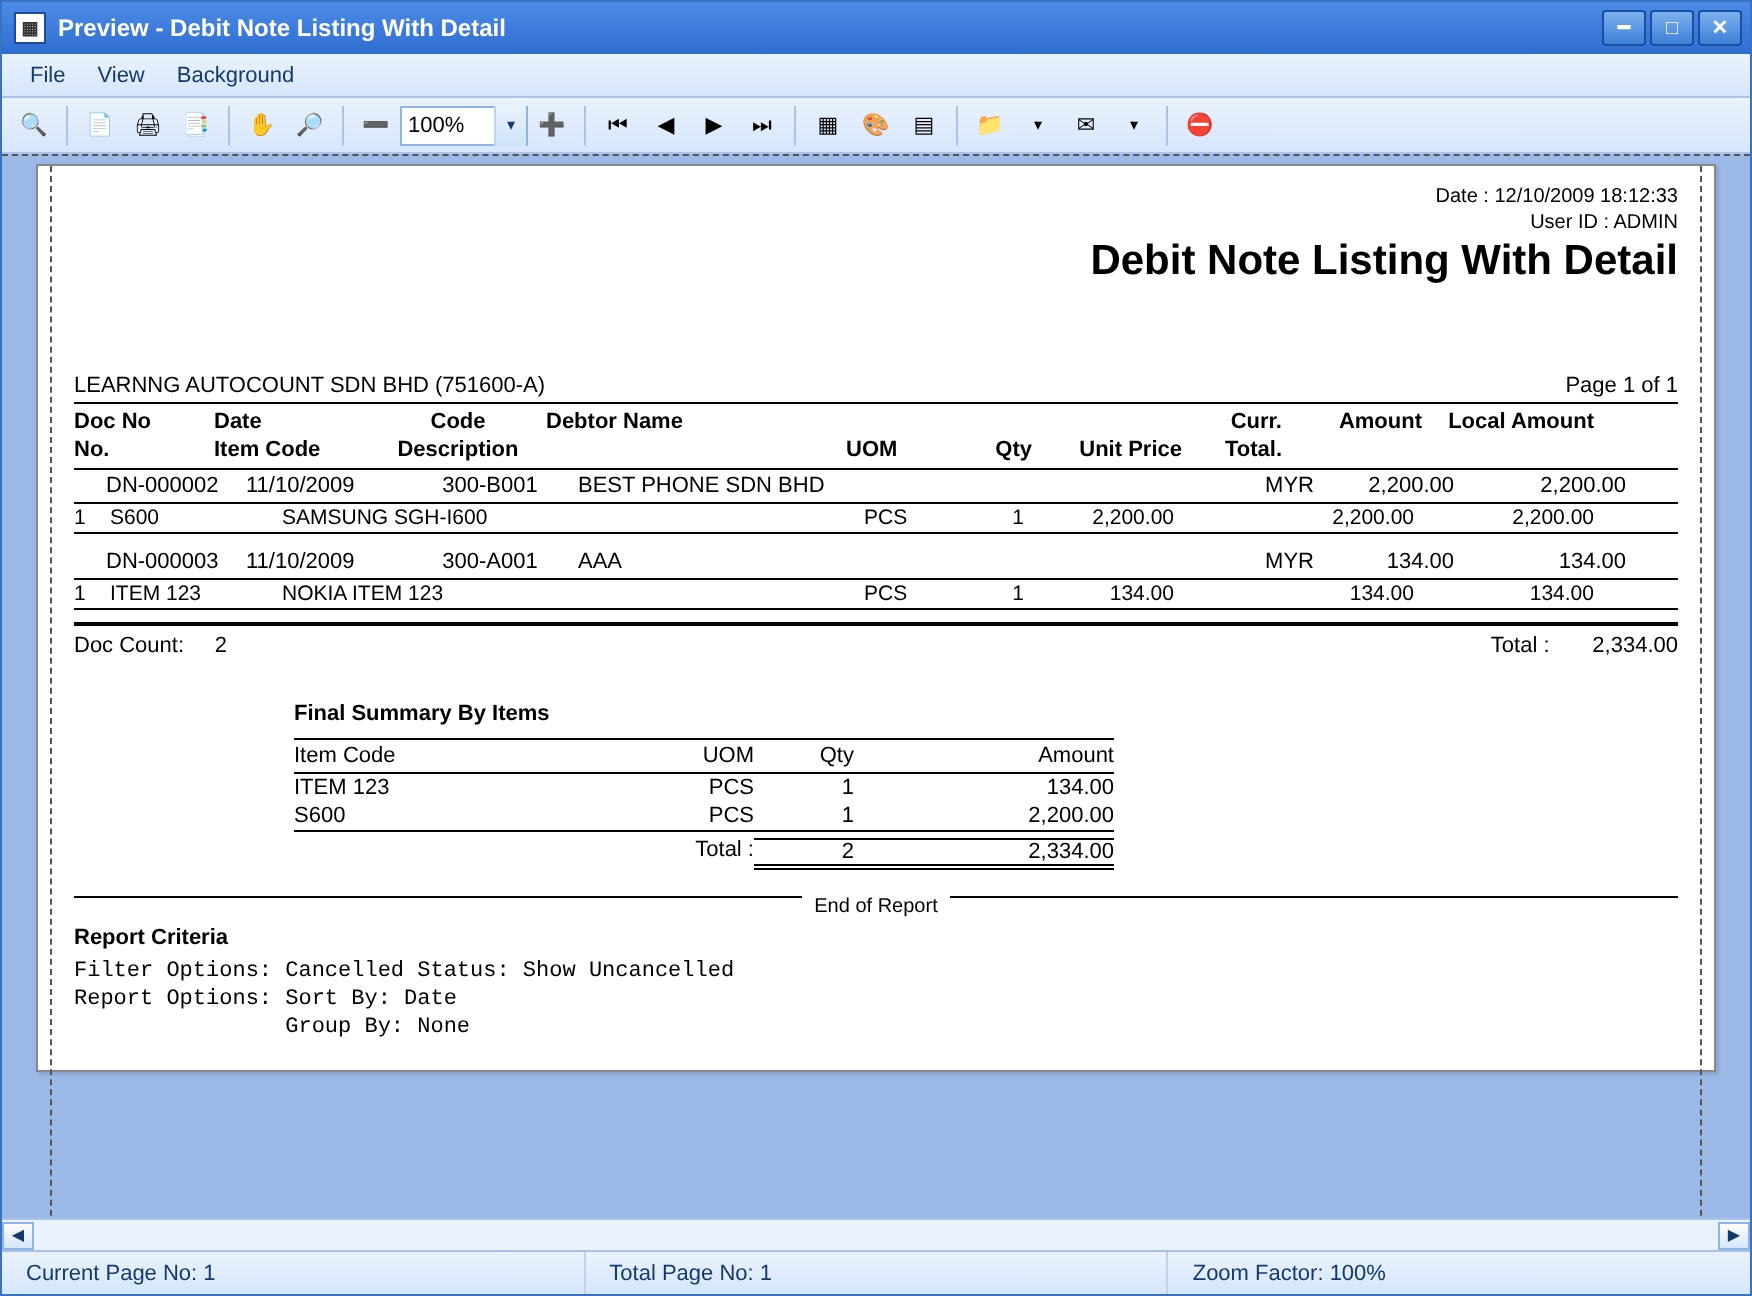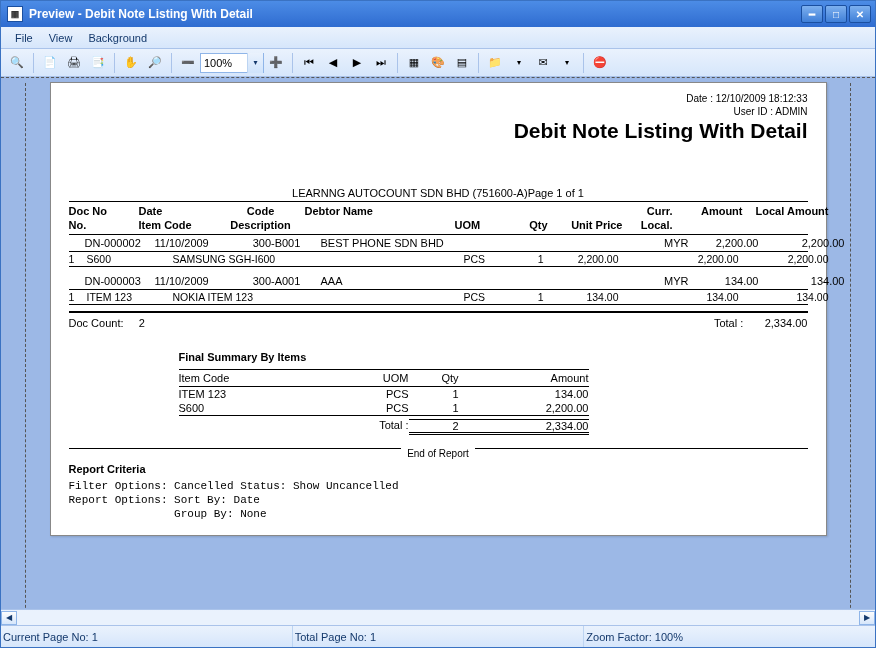--- a/index.html
+++ b/index.html
@@ -20,35 +20,35 @@
 .toolbtn { width:22px; height:22px; margin:0 1px; border:1px solid transparent; border-radius:2px; display:flex; align-items:center; justify-content:center; cursor:pointer; }
 .toolsep { width:1px; height:20px; background:#aac3ea; margin:0 4px; }
 .zoom-combo { display:flex; align-items:center; height:20px; border:1px solid #8fb5e8; background:#fff; }
 .zoom-combo input { width:46px; border:none; font-size:11px; padding:1px 3px; outline:none; }
 .zoom-combo .dd { width:16px; height:20px; background:linear-gradient(#eaf2fd,#cfe3fb); display:flex; align-items:center; justify-content:center; font-size:8px; color:#14396c; border-left:1px solid #bcd4f2; cursor:pointer; }
 
 .workspace { flex:1; background:#9cb8e6; position:relative; overflow:hidden; }
 .scrollarea { position:absolute; inset:0 0 16px 0; overflow:auto; }
 .paper-wrap { position:relative; padding:2px 10px 10px 10px; }
 .dashed-top { position:absolute; left:0; right:0; top:0; border-top:1px dashed #555; }
-.paper { width:777px; margin:3px auto 0; background:#fff; border:1px solid #888; padding:10px 18px 14px 18px; font-family:Verdana, Arial, sans-serif; font-size:11px; color:#000; box-shadow:1px 1px 2px rgba(0,0,0,0.15); }
+.paper { width:840px; margin:3px auto 0; background:#fff; border:1px solid #888; padding:10px 18px 14px 18px; font-family:Verdana, Arial, sans-serif; font-size:11px; color:#000; box-shadow:1px 1px 2px rgba(0,0,0,0.15); }
 .dashed-v { position:absolute; top:6px; width:0; border-left:1px dashed #555; }
 
 .hscroll { position:absolute; left:0; right:0; bottom:0; height:16px; background:linear-gradient(#eaf2fd,#d6e6fb); border-top:1px solid #aac3ea; display:flex; align-items:center; }
 .hscroll .arrow { width:16px; height:14px; background:linear-gradient(#fdfdfd,#d6e6fb); border:1px solid #8fb5e8; display:flex; align-items:center; justify-content:center; font-size:8px; color:#14396c; cursor:pointer; }
 .hscroll .track { flex:1; height:14px; background:#eaf2fd; }
 
 .statusbar { height:22px; background:linear-gradient(#eaf2fd,#d6e6fb); border-top:1px solid #aac3ea; display:flex; }
-.statusbar .cell { flex:1; border-right:1px solid #bcd4f2; padding:3px 2px; color:#14396c; display:flex; align-items:center; }
+.statusbar .cell { flex:1; border-right:1px solid #bcd4f2; padding:3px 12px; color:#14396c; display:flex; align-items:center; }
 .statusbar .cell:last-child { border-right:none; }
 
 
 .meta { text-align:right; font-size:10px; margin-bottom:2px; }
 .report-title { text-align:right; font-size:21px; font-weight:bold; margin:0 0 20px; font-family:Verdana,Arial,sans-serif; }
-.orgrow { display:flex; justify-content:center; font-size:11px; margin-bottom:2px;margin-top:44px; }
+.orgrow { display:flex; justify-content:space-between; font-size:11px; margin-bottom:2px;margin-top:44px; }
 .grid-head { border-top:1.5px solid #000; border-bottom:1.5px solid #000; padding:2px 0; display:grid; grid-template-columns:70px 78px 88px 150px 55px 38px 75px 50px 70px 86px; font-weight:bold; font-size:11px; }
 .grid-head div { line-height:14px; }
 .grid-head .r { text-align:right; }
 
 .docline { display:grid; grid-template-columns:70px 78px 88px 150px 55px 38px 75px 50px 70px 86px; padding:2px 16px; font-size:11px; }
 .docline .r { text-align:right; }
 .itemline { display:grid; grid-template-columns:18px 86px 180px 111px 42px 38px 75px 50px 70px 90px; padding:1px 0; font-size:10.5px; border-bottom:1.5px solid #000; }
 .itemline .r { text-align:right; }
 .hr-thin { border-top:1px solid #000; }
 .hr-space { height:6px; }
@@ -194,21 +194,21 @@
         </div>
 
         <div class="grid-head">
           <div><span>Doc No</span><br><span>No.</span></div>
           <div><span>Date</span><br><span>Item Code</span></div>
           <div style="text-align:center;"><span>Code</span><br><span>Description</span></div>
           <div><span>Debtor Name</span></div>
           <div><br><span>UOM</span></div>
           <div class="r"><br><span>Qty</span></div>
           <div class="r"><br><span>Unit Price</span></div>
-          <div class="r"><span>Curr.</span><br><span>Local.</span></div>
+          <div class="r"><span>Curr.</span><br><span>Total.</span></div>
           <div class="r"><span>Amount</span></div>
           <div class="r"><span>Local Amount</span></div>
         </div>
 
         <div class="docline">
           <div>DN-000002</div>
           <div>11/10/2009</div>
           <div style="text-align:center;">300-B001</div>
           <div>BEST PHONE SDN BHD</div>
           <div></div>

